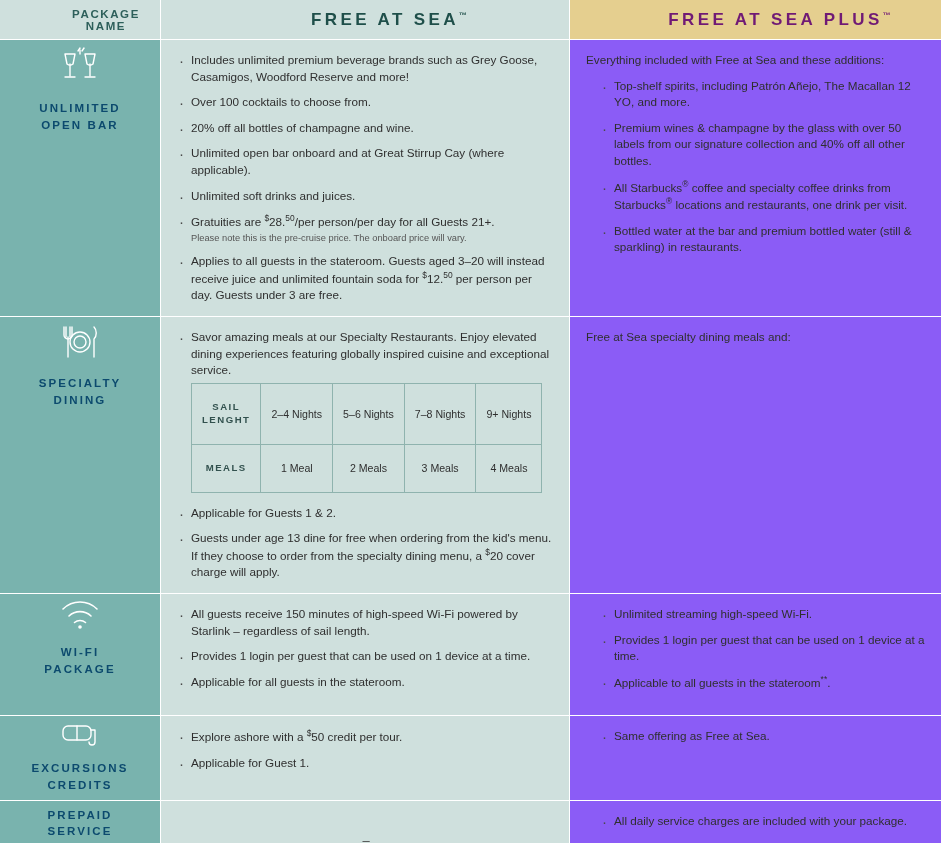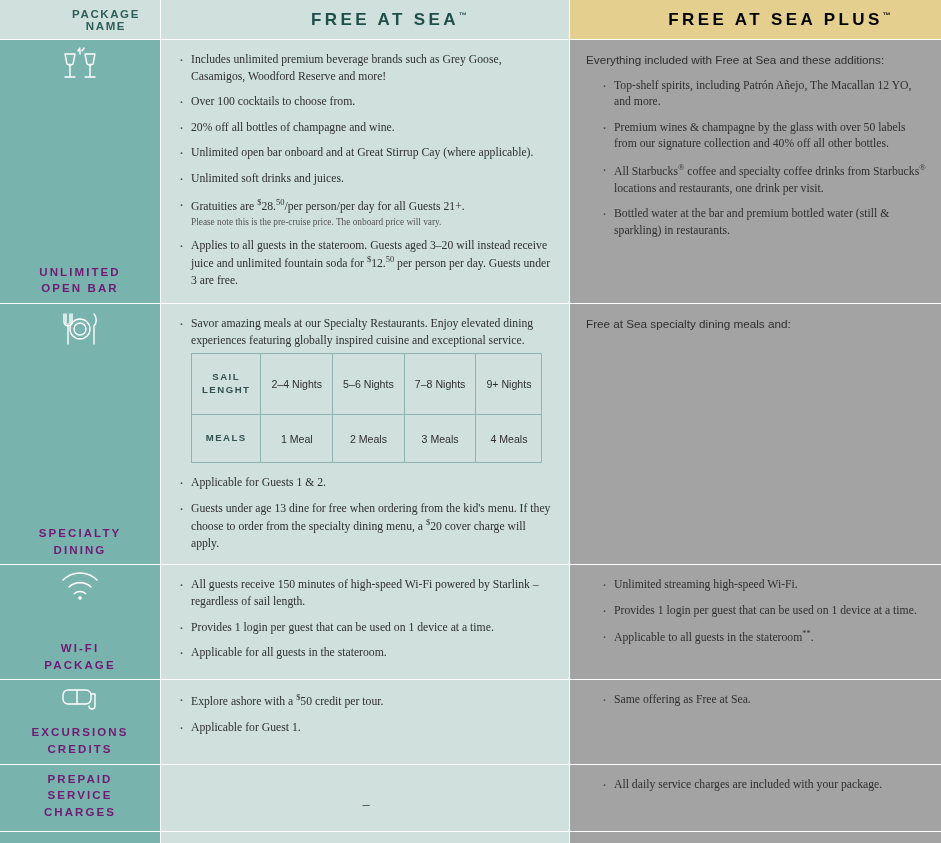--- a/index.html
+++ b/index.html
@@ -15,44 +15,44 @@
     width: 941px;
     height: 843px;
     display: flex;
     flex-direction: column;
   }
   .row { display: flex; width: 100%; }
   .col-label {
     width: 161px;
     flex: 0 0 161px;
     background: #79b3ae;
-    color: #701a75;
+    color: #0c4a6e;
     display: flex;
     flex-direction: column;
     align-items: center;
-    justify-content: space-between;
+    justify-content: flex-start;
     text-align: center;
     border-bottom: 1px solid #ffffff;
     border-right: 1px solid #ffffff;
     padding: 6px 4px;
   }
   .col-mid {
     width: 409px;
     flex: 0 0 409px;
     background: #cfe0dd;
     border-bottom: 1px solid #ffffff;
     border-right: 1px solid #ffffff;
     padding: 12px 14px 12px 16px;
   }
   .col-plus {
     width: 371px;
     flex: 1 1 auto;
-    background: #a3a3a3;
+    background: #8b5cf6;
     border-bottom: 1px solid #ffffff;
-    padding: 12px 14px 16px 16px;
+    padding: 12px 14px 24px 16px;
   }
 
   
   .header .col-label {
     background: #cfe0dd;
     color: #2d5f5a;
     font-size: 11.5px;
     letter-spacing: 1.6px;
     font-weight: 700;
     justify-content: center;
@@ -78,32 +78,32 @@
   }
   .brand-title {
     font-size: 17px;
     letter-spacing: 3.4px;
     font-weight: 700;
     color: #1f4f4a;
     white-space: nowrap;
     margin-left: 48px;
   }
   .brand-title .tm { font-size: 8px; vertical-align: super; letter-spacing: 0; }
-  .brand-plus { color: #000000; }
+  .brand-plus { color: #701a75; }
 
   .icon { margin-bottom: 10px; }
   .label-text {
     font-size: 11.5px;
     letter-spacing: 2.1px;
     line-height: 1.45;
     font-weight: 600;
     text-transform: uppercase;
   }
 
-  ul.items { list-style: none; margin: 0; padding: 0; font-family: Liberation Serif, serif; }
+  ul.items { list-style: none; margin: 0; padding: 0; }
   ul.items > li {
     position: relative;
     padding-left: 14px;
     margin-bottom: 9px;
     font-size: 11.7px;
     line-height: 1.42;
     color: #2f2f2f;
   }
   ul.items > li:last-child { margin-bottom: 0; }
   ul.items > li::before {

